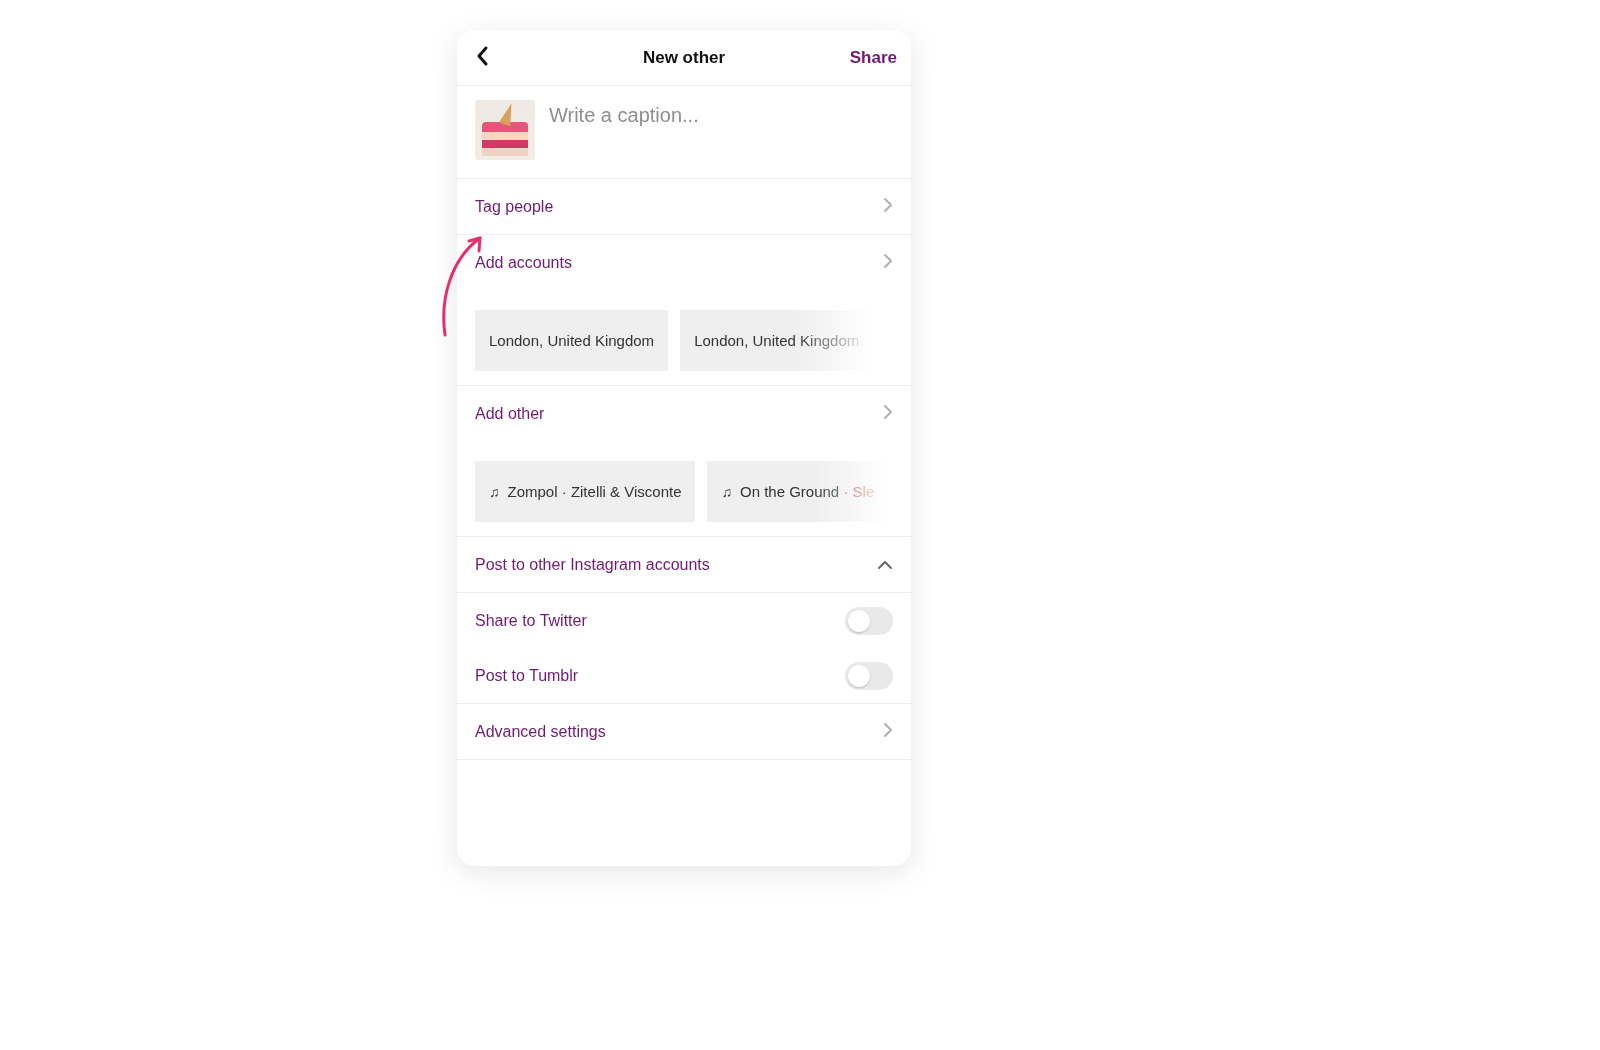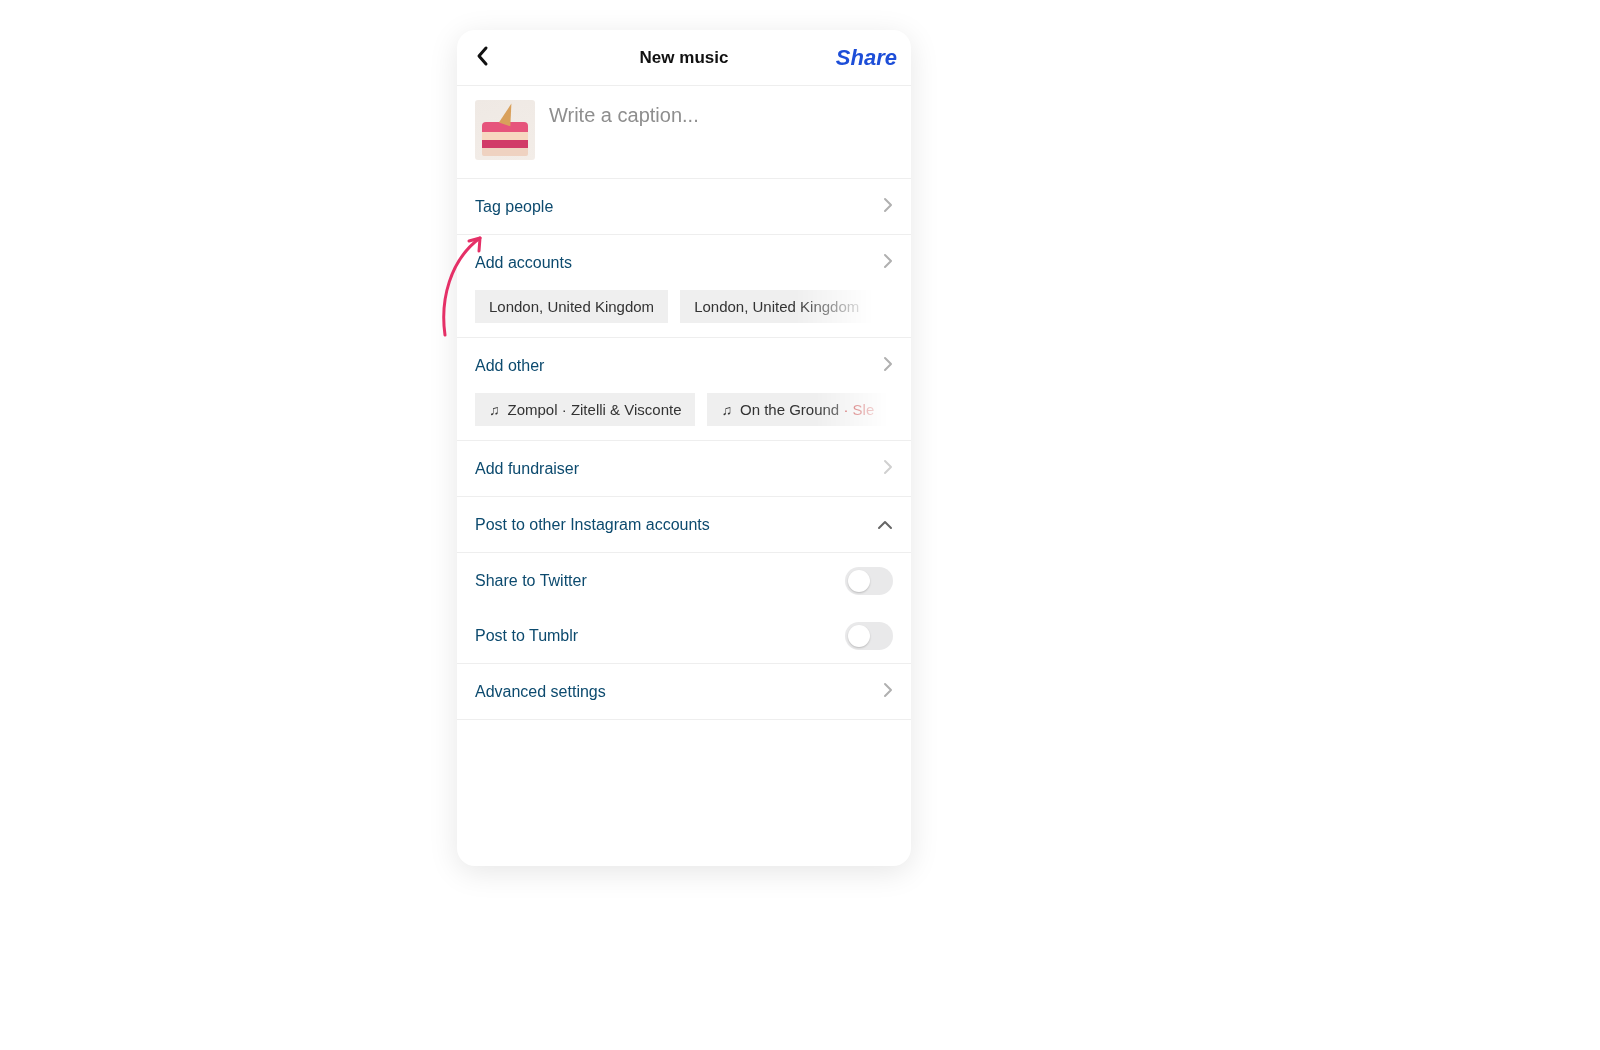--- a/index.html
+++ b/index.html
@@ -47,24 +47,23 @@
     font-weight: 700;
     font-size: 17px;
   }
   .header .share {
     position: absolute;
     right: 14px;
     top: 0;
     bottom: 0;
     display: flex;
     align-items: center;
-    color: #1d4ed8;
+    color: #701a75;
     font-weight: 600;
-    font-size: 22px;
-    font-style: italic;
+    font-size: 17px;
   }
 
   
   .caption-row {
     display: flex;
     padding: 14px 18px 18px 18px;
     border-bottom: 1px solid #eee;
     gap: 14px;
   }
   .thumb {
@@ -114,44 +113,45 @@
   .row {
     display: flex;
     align-items: center;
     justify-content: space-between;
     padding: 0 18px;
     height: 55px;
     border-bottom: 1px solid #eee;
     font-size: 16px;
   }
   .row.no-border { border-bottom: none; }
-  .row .label { color: #0c4a6e; }
+  .row .label { color: #701a75; }
 
   .section {
     border-bottom: 1px solid #eee;
   }
   .section .row { border-bottom: none; }
 
   .chips {
     padding: 0 0 14px 18px;
     display: flex;
     gap: 12px;
     overflow: hidden;
     white-space: nowrap;
   }
   .chip {
     display: inline-flex;
     align-items: center;
     gap: 8px;
     background: #efefef;
     color: #333;
     font-size: 15px;
-    padding: 8px 14px;
+    padding: 22px 14px;
     border-radius: 0;
     flex: 0 0 auto;
+    margin-top: 20px;
   }
   .chip.fade {
     -webkit-mask-image: linear-gradient(to right, #000 60%, transparent 100%);
             mask-image: linear-gradient(to right, #000 60%, transparent 100%);
   }
   .chip .note {
     font-size: 14px;
     line-height: 1;
   }
   .chip .faded { color: #b91c1c; }
@@ -200,21 +200,21 @@
 <div class="phone">
 
   <div class="header">
     <div class="back">
       <span class="chevron-left">
         <svg width="16" height="22" viewBox="0 0 16 22" fill="none">
             <path d="M11 3 L4 11 L11 19" stroke-width="3" stroke-linecap="round" stroke-linejoin="round"></path>
           </svg>
       </span>
     </div>
-    <div class="title">New music</div>
+    <div class="title">New other</div>
     <div class="share">Share</div>
   </div>
 
   <div class="caption-row">
     <div class="thumb"></div>
     <div class="caption-placeholder">Write a caption...</div>
   </div>
 
   <div class="row">
     <span class="label">Tag people</span>
@@ -260,28 +260,20 @@
       <div class="chip fade">
         <span class="note">♫</span>
         <span>
           <span>On the Ground</span>
           <span class="faded"> · <span>Sle</span></span>
         </span>
       </div>
     </div>
   </div>
 
-  <div class="row">
-    <span class="label">Add fundraiser</span>
-    <span class="chevron-right faint">
-      <svg width="10" height="16" viewBox="0 0 10 16" fill="none">
-          <path d="M2 2 L8 8 L2 14" stroke-width="2" stroke-linecap="round" stroke-linejoin="round"></path>
-        </svg>
-    </span>
-  </div>
 
   <div class="row">
     <span class="label">Post to other Instagram accounts</span>
     <span class="chevron-up">
       <svg width="16" height="10" viewBox="0 0 16 10" fill="none">
           <path d="M2 8 L8 2 L14 8" stroke-width="2" stroke-linecap="round" stroke-linejoin="round"></path>
         </svg>
     </span>
   </div>
 

